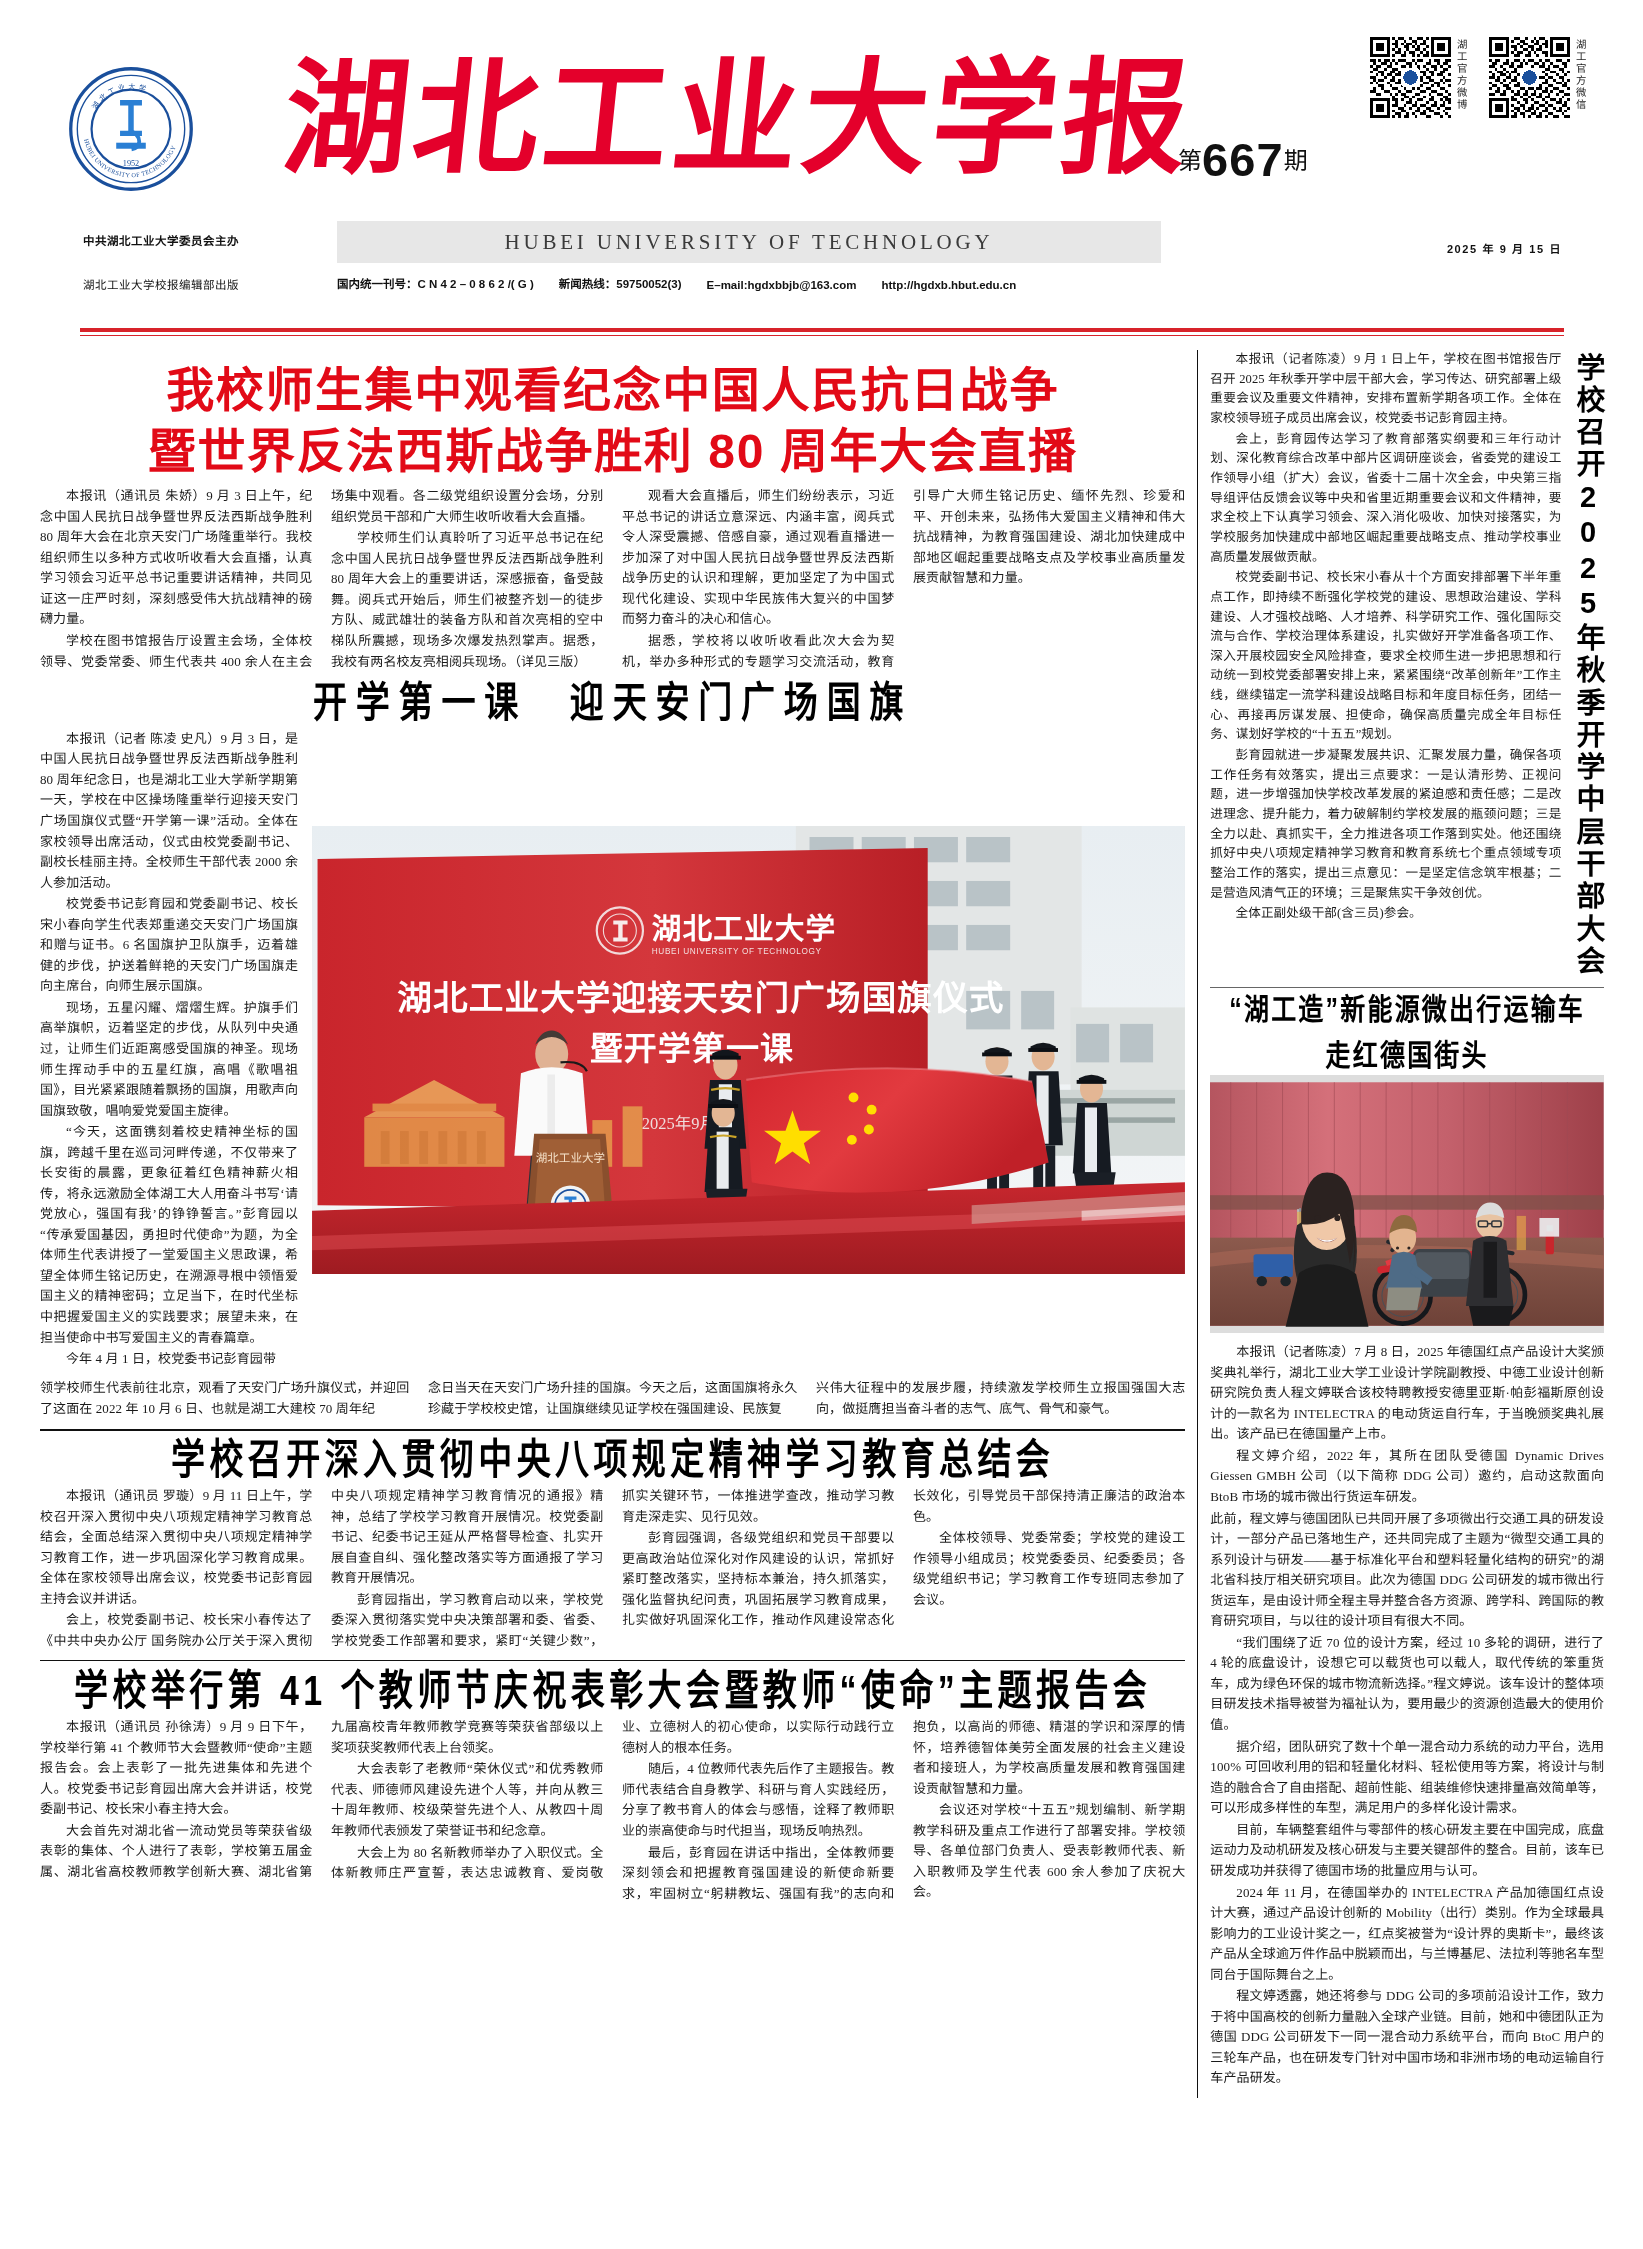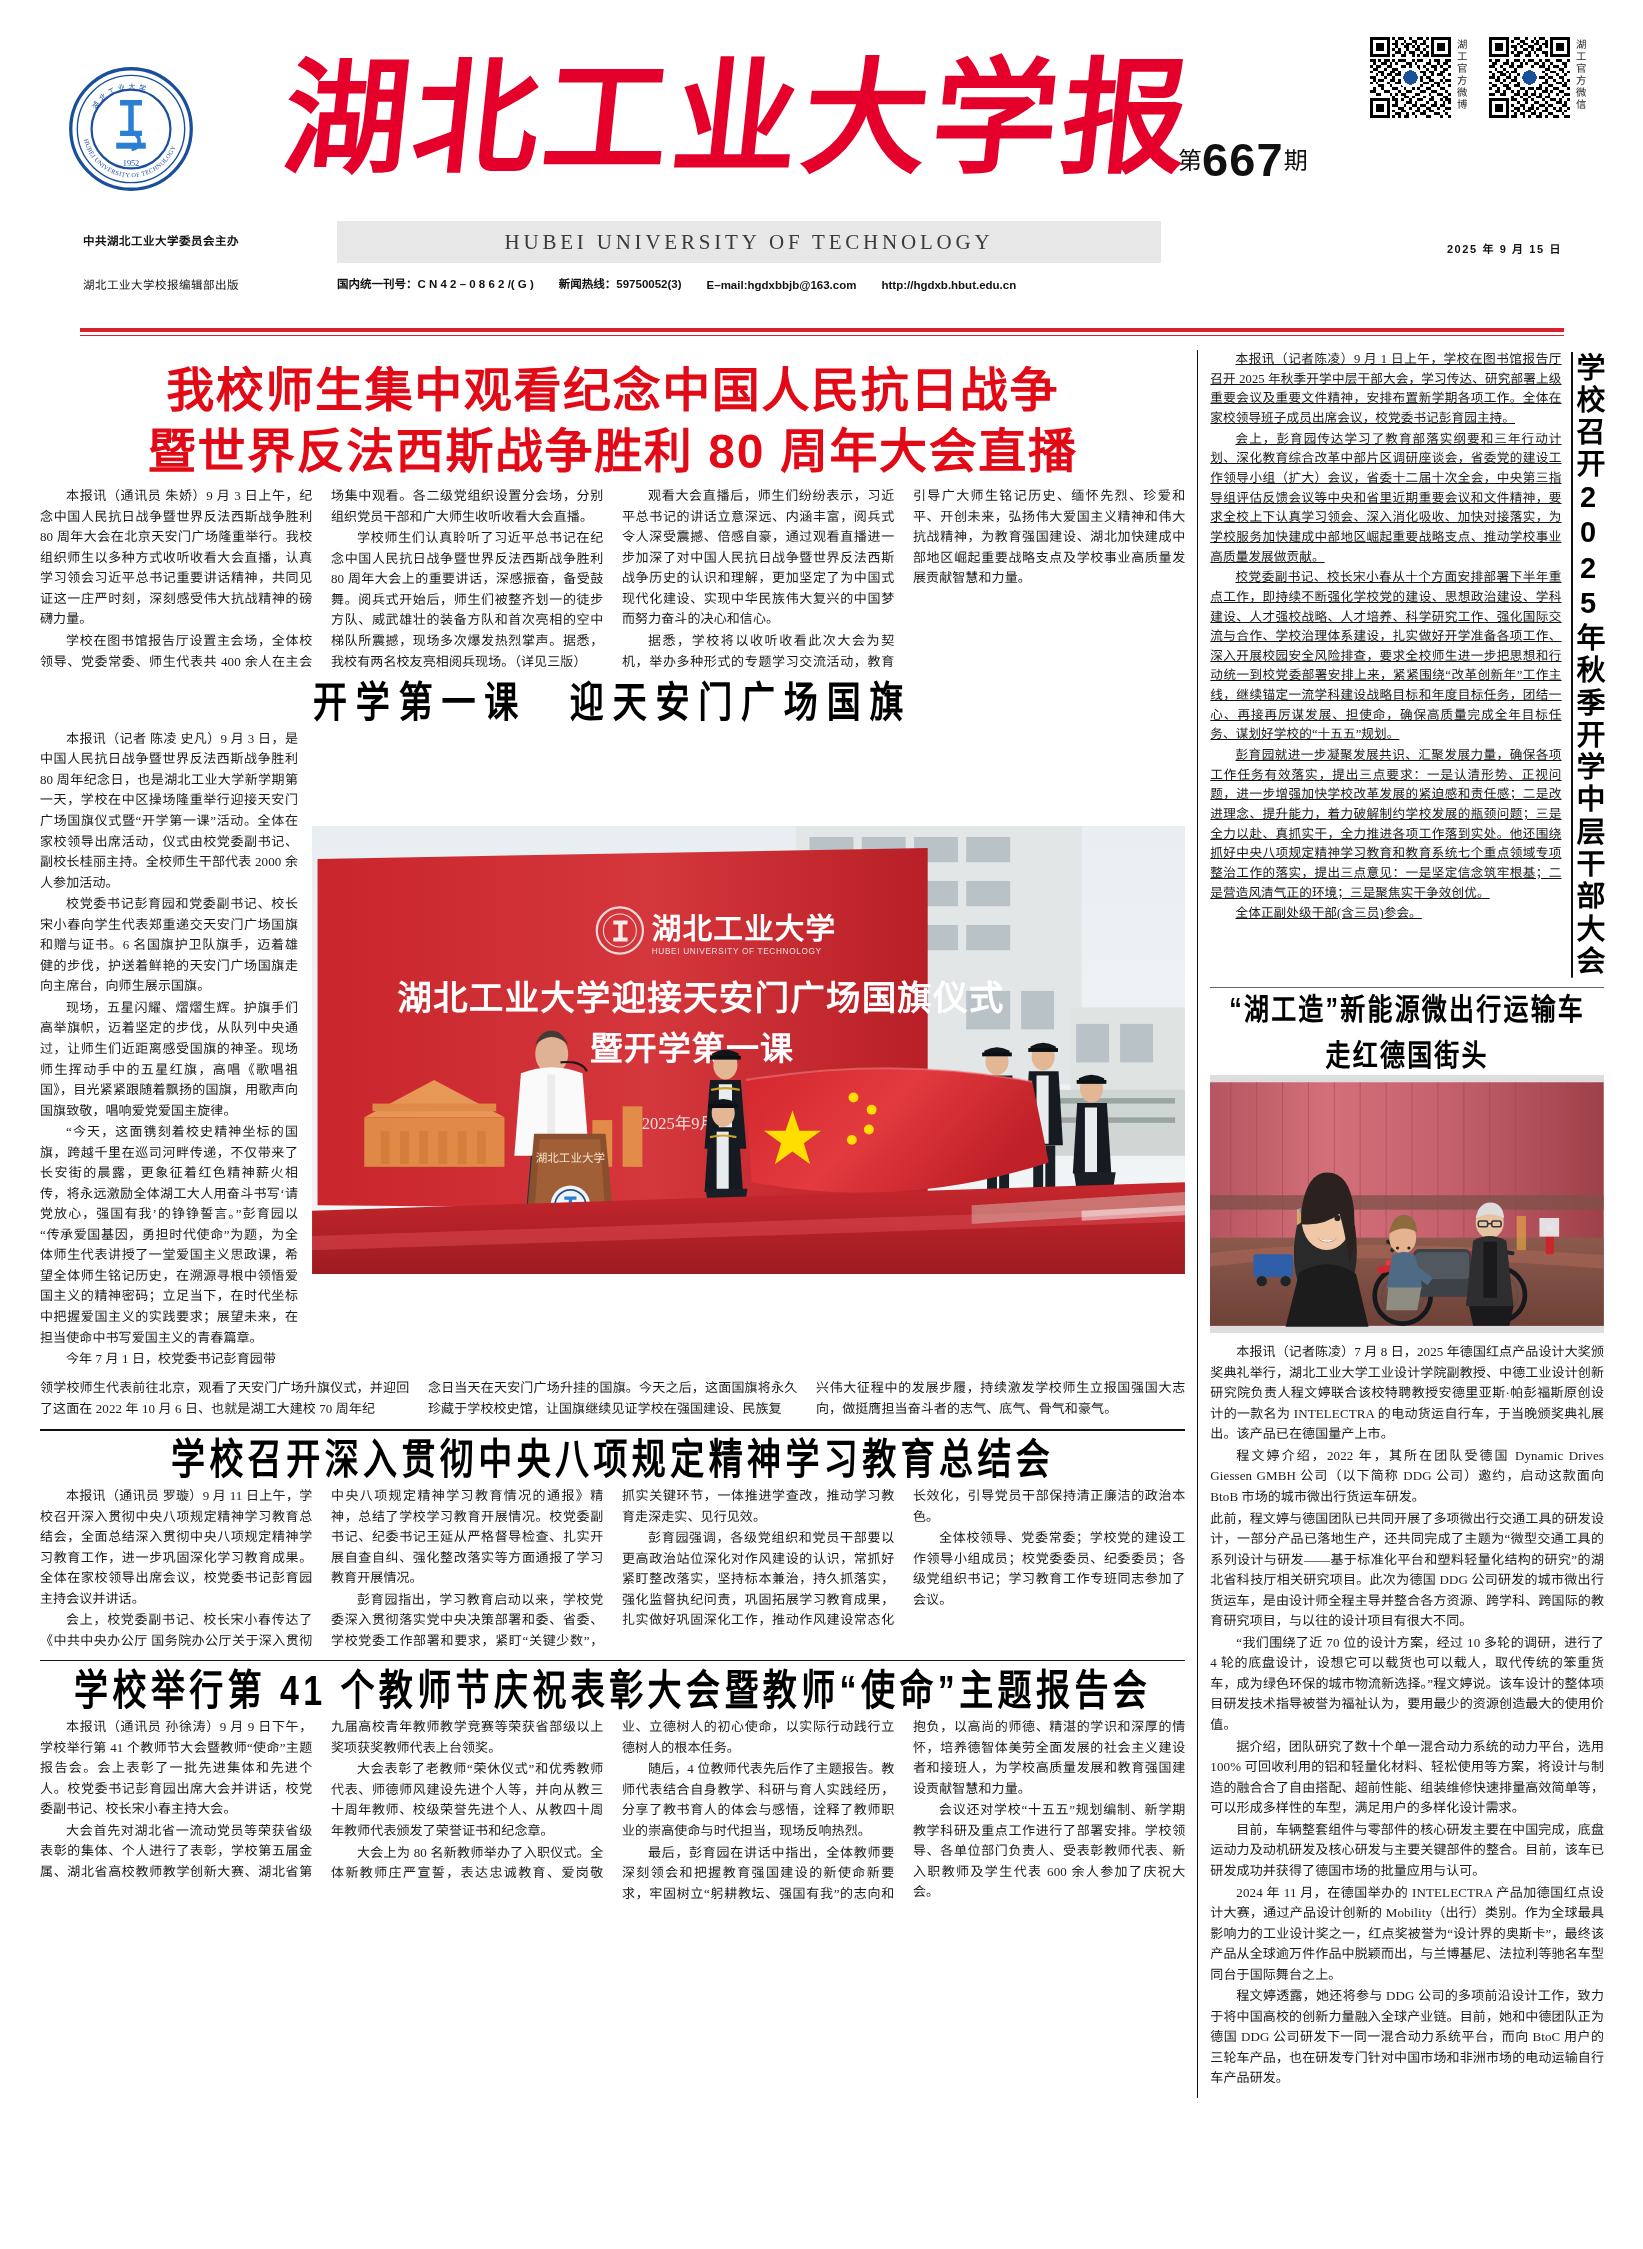--- a/index.html
+++ b/index.html
@@ -95,21 +95,21 @@
 
   
   .photo { position: relative; overflow:hidden; background:#ddd; }
   .photo svg { display:block; width:100%; height:100%; }
 
   .article-block { margin-bottom: 8.8px; }
   .hrule { height:1.1px; background:#111; margin: 8.8px 0 7.7px 0; }
   .hrule.thin { height:0.5px; background:#666; }
 
   
-  .rzone-flex { display:flex; gap: 10px; text-decoration: underline; }
+  .rzone-flex { display:flex; gap: 10px; }
   .vtitle {
     writing-mode: vertical-rl; text-orientation: upright;
     font-family:"Liberation Sans", sans-serif; font-weight:700;
     font-size: 29px; letter-spacing: 3.3px; line-height: 1.12;
     color:#000; flex: 0 0 auto; padding-top: 2.2px;
   }
   .rbody { flex: 1 1 auto; }
   .rbody p.bt { font-size: 12.6px; line-height:1.56; }
 
   
@@ -296,21 +296,21 @@
 
       <div class="article-block">
         <h2 class="hl wide">开学第一课　迎天安门广场国旗</h2>
 
         <div class="flag-row">
           <div class="flag-col">
             <p class="bt">本报讯（记者 陈凌 史凡）9 月 3 日，是中国人民抗日战争暨世界反法西斯战争胜利 80 周年纪念日，也是湖北工业大学新学期第一天，学校在中区操场隆重举行迎接天安门广场国旗仪式暨“开学第一课”活动。全体在家校领导出席活动，仪式由校党委副书记、副校长桂丽主持。全校师生干部代表 2000 余人参加活动。</p>
             <p class="bt">校党委书记彭育园和党委副书记、校长宋小春向学生代表郑重递交天安门广场国旗和赠与证书。6 名国旗护卫队旗手，迈着雄健的步伐，护送着鲜艳的天安门广场国旗走向主席台，向师生展示国旗。</p>
             <p class="bt">现场，五星闪耀、熠熠生辉。护旗手们高举旗帜，迈着坚定的步伐，从队列中央通过，让师生们近距离感受国旗的神圣。现场师生挥动手中的五星红旗，高唱《歌唱祖国》，目光紧紧跟随着飘扬的国旗，用歌声向国旗致敬，唱响爱党爱国主旋律。</p>
             <p class="bt">“今天，这面镌刻着校史精神坐标的国旗，跨越千里在巡司河畔传递，不仅带来了长安街的晨露，更象征着红色精神薪火相传，将永远激励全体湖工大人用奋斗书写‘请党放心，强国有我’的铮铮誓言。”彭育园以“传承爱国基因，勇担时代使命”为题，为全体师生代表讲授了一堂爱国主义思政课，希望全体师生铭记历史，在溯源寻根中领悟爱国主义的精神密码；立足当下，在时代坐标中把握爱国主义的实践要求；展望未来，在担当使命中书写爱国主义的青春篇章。</p>
-            <p class="bt">今年 7 月 1 日，校党委书记彭育园带</p>
+            <p class="bt">今年 4 月 1 日，校党委书记彭育园带</p>
           </div>
 
           <div class="photo flag-photo">
             <svg viewBox="0 0 1588 815" xmlns="http://www.w3.org/2000/svg">
               <defs>
                 <linearGradient id="sky" x1="0" y1="0" x2="0" y2="1">
                   <stop offset="0" stop-color="#e8eef2"></stop>
                     <stop offset="1" stop-color="#f4f6f7"></stop>
                 </linearGradient>
                 <linearGradient id="bannerG" x1="0" y1="0" x2="1" y2="0">

